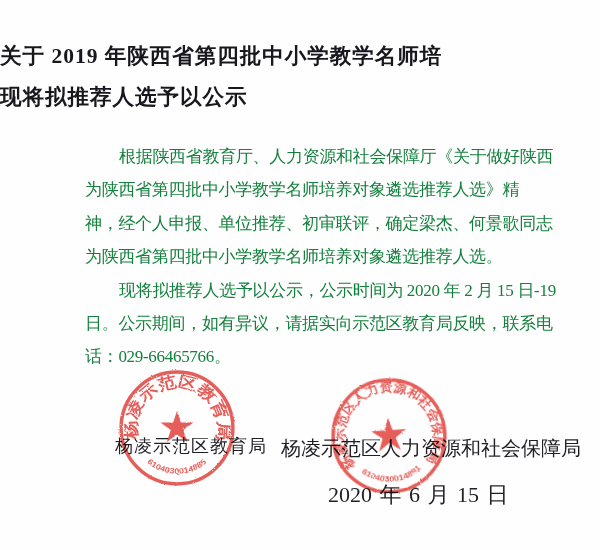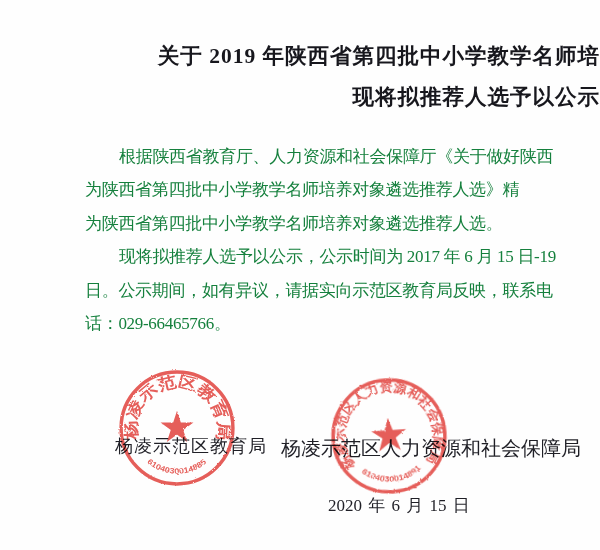--- a/index.html
+++ b/index.html
@@ -6,21 +6,21 @@
   .page{
     position:relative;
     width:600px;height:550px;
     background:#fefefe;
     overflow:hidden;
     font-family:"Liberation Serif","DejaVu Serif",serif;
     color:#1f1f26;
   }
   .title-block{
     position:absolute;top:36px;left:0;width:600px;
-    text-align:right;
+    text-align:left;
     font-weight:700;
     font-size:21.5px;
     line-height:41px;
     letter-spacing:1px;
     color:#17171d;
   }
   .body-block{
     position:absolute;top:140px;left:85px;width:472px;
     font-size:17px;
     line-height:33.4px;
@@ -31,22 +31,22 @@
   .body-line.indent{text-indent:34px;}
   .sig-left{
     position:absolute;top:434px;left:115px;
     font-size:18px;letter-spacing:1px;white-space:nowrap;
   }
   .sig-right{
     position:absolute;top:435px;left:281px;
     font-size:20px;white-space:nowrap;
   }
   .date-line{
-    position:absolute;top:494px;left:328px;
-    font-size:17px;word-spacing:2px;white-space:nowrap;
+    position:absolute;top:480px;left:328px;
+    font-size:22px;word-spacing:2px;white-space:nowrap;
   }
   .seal{
     position:absolute;
     width:122px;height:122px;
     color:#e2423c;
     mix-blend-mode:multiply;
     opacity:0.85;
   }
   .seal-1{left:116px;top:367px;}
   .seal-2{left:328px;top:375px;transform:rotate(-4deg);}
@@ -60,22 +60,23 @@
 <div class="page">
 
   <div class="title-block">
     <div>关于 2019 年陕西省第四批中小学教学名师培</div>
     <div>现将拟推荐人选予以公示</div>
   </div>
 
   <div class="body-block">
     <div class="body-line indent">根据陕西省教育厅、人力资源和社会保障厅《关于做好陕西</div>
     <div class="body-line">为陕西省第四批中小学教学名师培养对象遴选推荐人选》精</div>
+    <div class="body-line">神，经个人申报、单位推荐、初审联评，确定梁杰、何景歌同志</div>
     <div class="body-line">为陕西省第四批中小学教学名师培养对象遴选推荐人选。</div>
-    <div class="body-line indent">现将拟推荐人选予以公示，公示时间为 2017 年 6 月 15 日-19</div>
+    <div class="body-line indent">现将拟推荐人选予以公示，公示时间为 2020 年 2 月 15 日-19</div>
     <div class="body-line">日。公示期间，如有异议，请据实向示范区教育局反映，联系电</div>
     <div class="body-line">话：029-66465766。</div>
   </div>
 
   <div class="sig-left">杨凌示范区教育局</div>
   <div class="sig-right">杨凌示范区人力资源和社会保障局</div>
 
   <div class="date-line">2020 年 6 月 15 日</div>
 
   <div class="seal seal-1">

